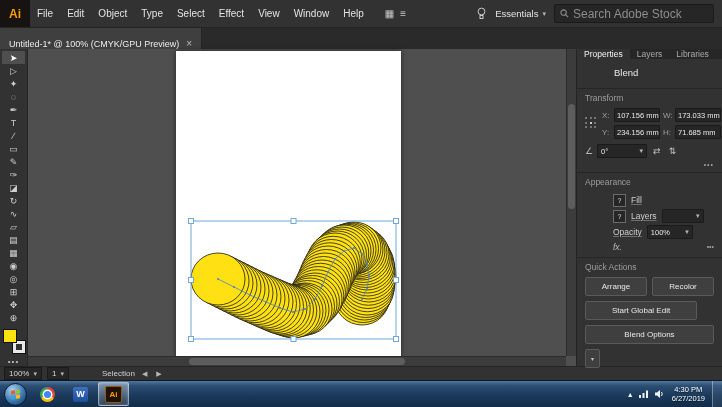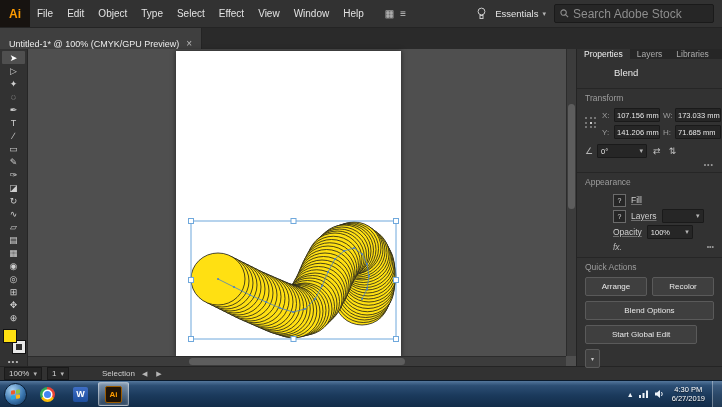--- a/index.html
+++ b/index.html
@@ -354,21 +354,21 @@
           </div>
           <div class="tf-fields">
             <div class="tf-row">
               <span class="tf-label">X:</span>
               <span class="tf-input">107.156 mm</span>
               <span class="tf-label">W:</span>
               <span class="tf-input">173.033 mm</span>
             </div>
             <div class="tf-row">
               <span class="tf-label">Y:</span>
-              <span class="tf-input">141.206 mm</span>
+              <span class="tf-input">234.156 mm</span>
               <span class="tf-label">H:</span>
               <span class="tf-input">71.685 mm</span>
             </div>
           </div>
 
         </div>
         <div class="angle-row">
           <span class="angle-glyph">∠</span>
           <div class="mini-select" style="width:42px">
             <span>0°</span>
@@ -405,22 +405,22 @@
         <div class="ap-row" style="height:13px;justify-content:space-between">
           <span class="fx">fx.</span>
           <span style="font-size:7px;color:#9d9d9d">•••</span>
         </div>
         <div class="pdivider"></div>
 
         <div class="sect-title">Quick Actions</div>
         <div class="qa-grid">
           <div class="qa-btn qa-half">Arrange</div>
           <div class="qa-btn qa-half">Recolor</div>
+          <div class="qa-btn qa-split">Start Global Edit</div>
           <div class="qa-btn qa-full">Blend Options</div>
-          <div class="qa-btn qa-split">Start Global Edit</div>
           <div class="qa-chev">▾</div>
         </div>
       </div>
     </div>
   </div>
 
   <div class="statusbar">
     <div class="status-select">
       <span>100%</span>
       <span class="chev">▾</span>

